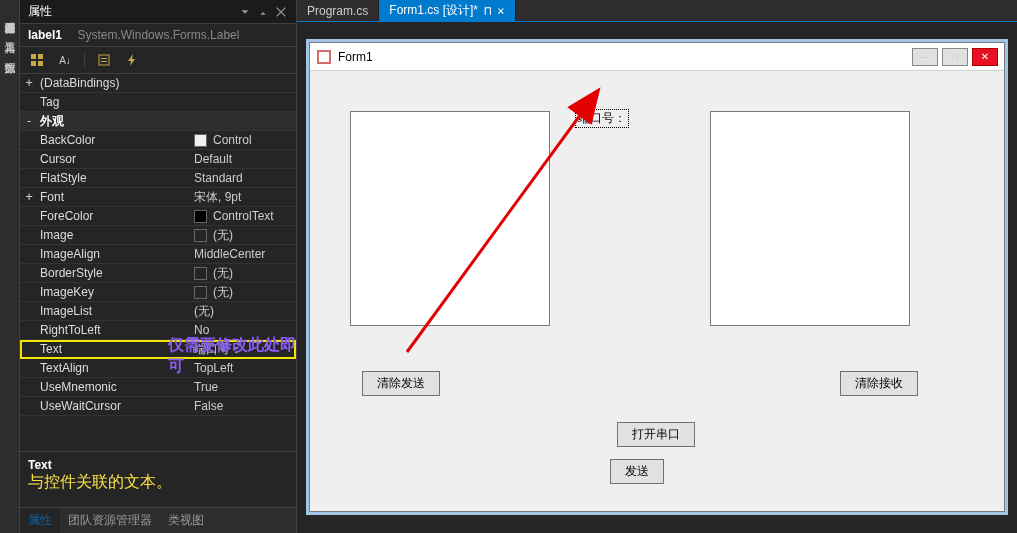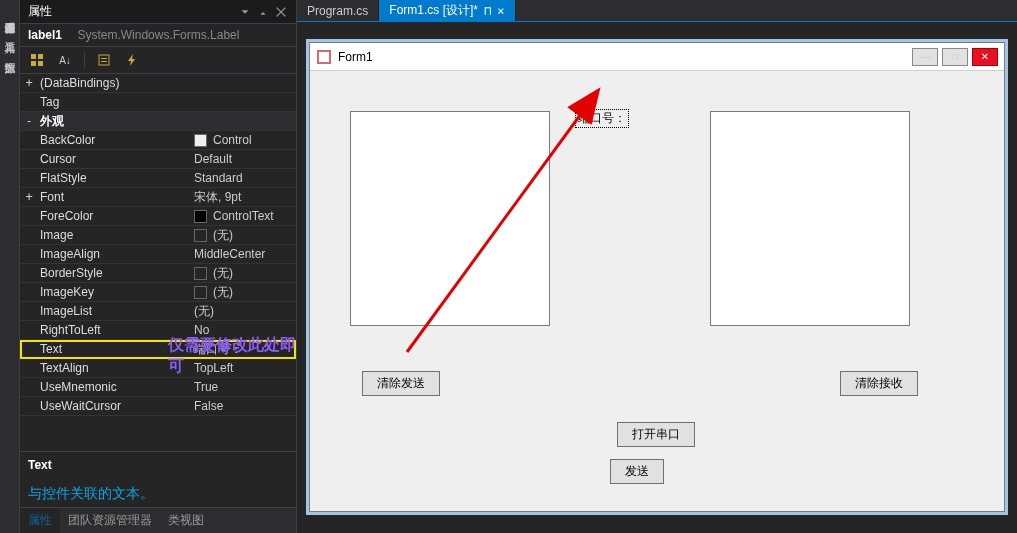--- a/index.html
+++ b/index.html
@@ -110,21 +110,21 @@
 .swatch { width: 13px; height: 13px; border: 1px solid #666; }
 .cat-row .key { color: #fff; font-weight: bold; }
 .cat-row { background: #2d2d30; }
 .prop-row.highlight { outline: 2px solid #f2e600; outline-offset: -2px; }
 .help-box {
   border-top: 1px solid #3f3f46;
   padding: 6px 8px;
   height: 56px;
 }
 .help-box .hn { color: #fff; font-weight: bold; font-size: 12px; }
-.help-box .hd { color: #0ea5e9; font-size: 14px; margin-top: 13px; }
+.help-box .hd { color: #fde047; font-size: 16px; margin-top: 0; }
 .bottom-tabs {
   display: flex;
   border-top: 1px solid #3f3f46;
   background: #2d2d30;
 }
 .bottom-tab {
   padding: 4px 8px;
   color: #999;
   cursor: pointer;
   font-size: 12px;

